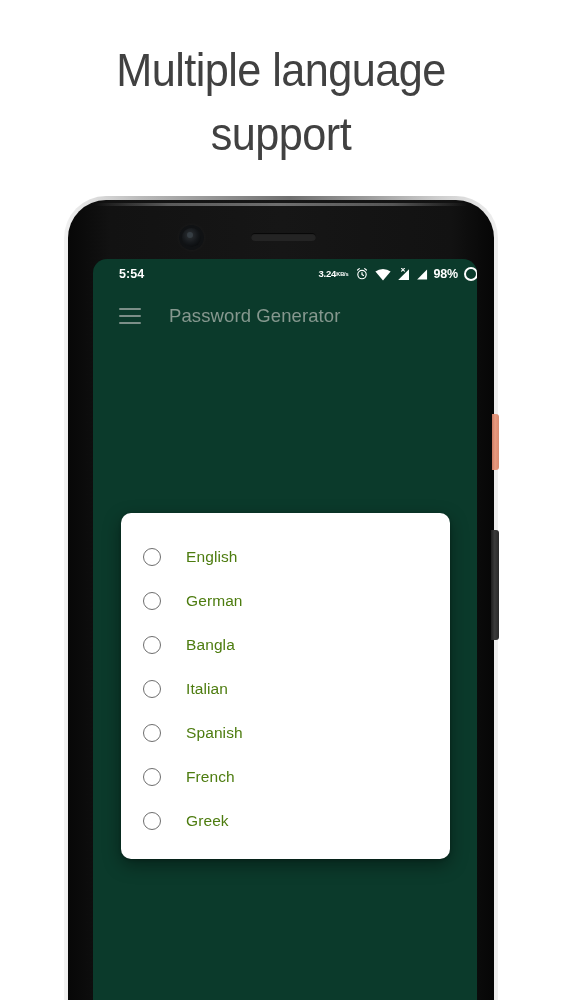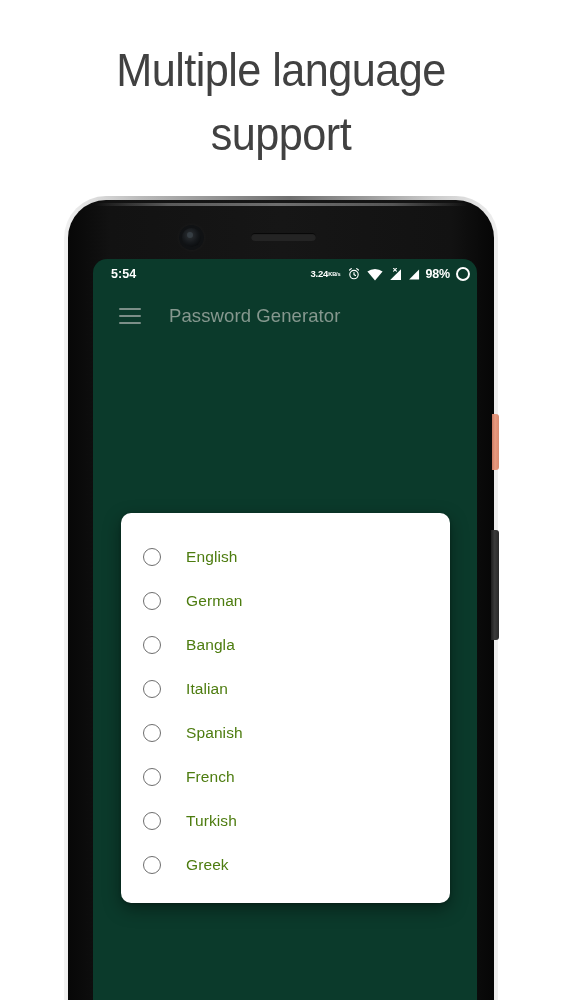--- a/index.html
+++ b/index.html
@@ -117,21 +117,21 @@
     width: 384px;
     bottom: 0;
     border-radius: 14px 14px 0 0;
     background: #0b3a2b;
     overflow: hidden;
   }
 
   
   .statusbar {
     position: absolute;
-    left: 4px;
+    left: 12px;
     top: 0;
     width: 100%;
     height: 30px;
     display: flex;
     align-items: center;
     justify-content: space-between;
     padding: 0 11px 0 14px;
     box-sizing: border-box;
     color: #ffffff;
   }
@@ -361,24 +361,20 @@
           <li class="lang-item">
             <span class="radio"></span>
             <span class="lang-label">Spanish</span>
           </li>
           <li class="lang-item">
             <span class="radio"></span>
             <span class="lang-label">French</span>
           </li>
           <li class="lang-item">
             <span class="radio"></span>
-            <span class="lang-label">Turkish</span>
-          </li>
-          <li class="lang-item">
-            <span class="radio"></span>
             <span class="lang-label">Greek</span>
           </li>
         </ul>
       </div>
 
     </div>
   </div>
 
   <div class="side-btn power-btn"></div>
   <div class="side-btn volume-btn"></div>

